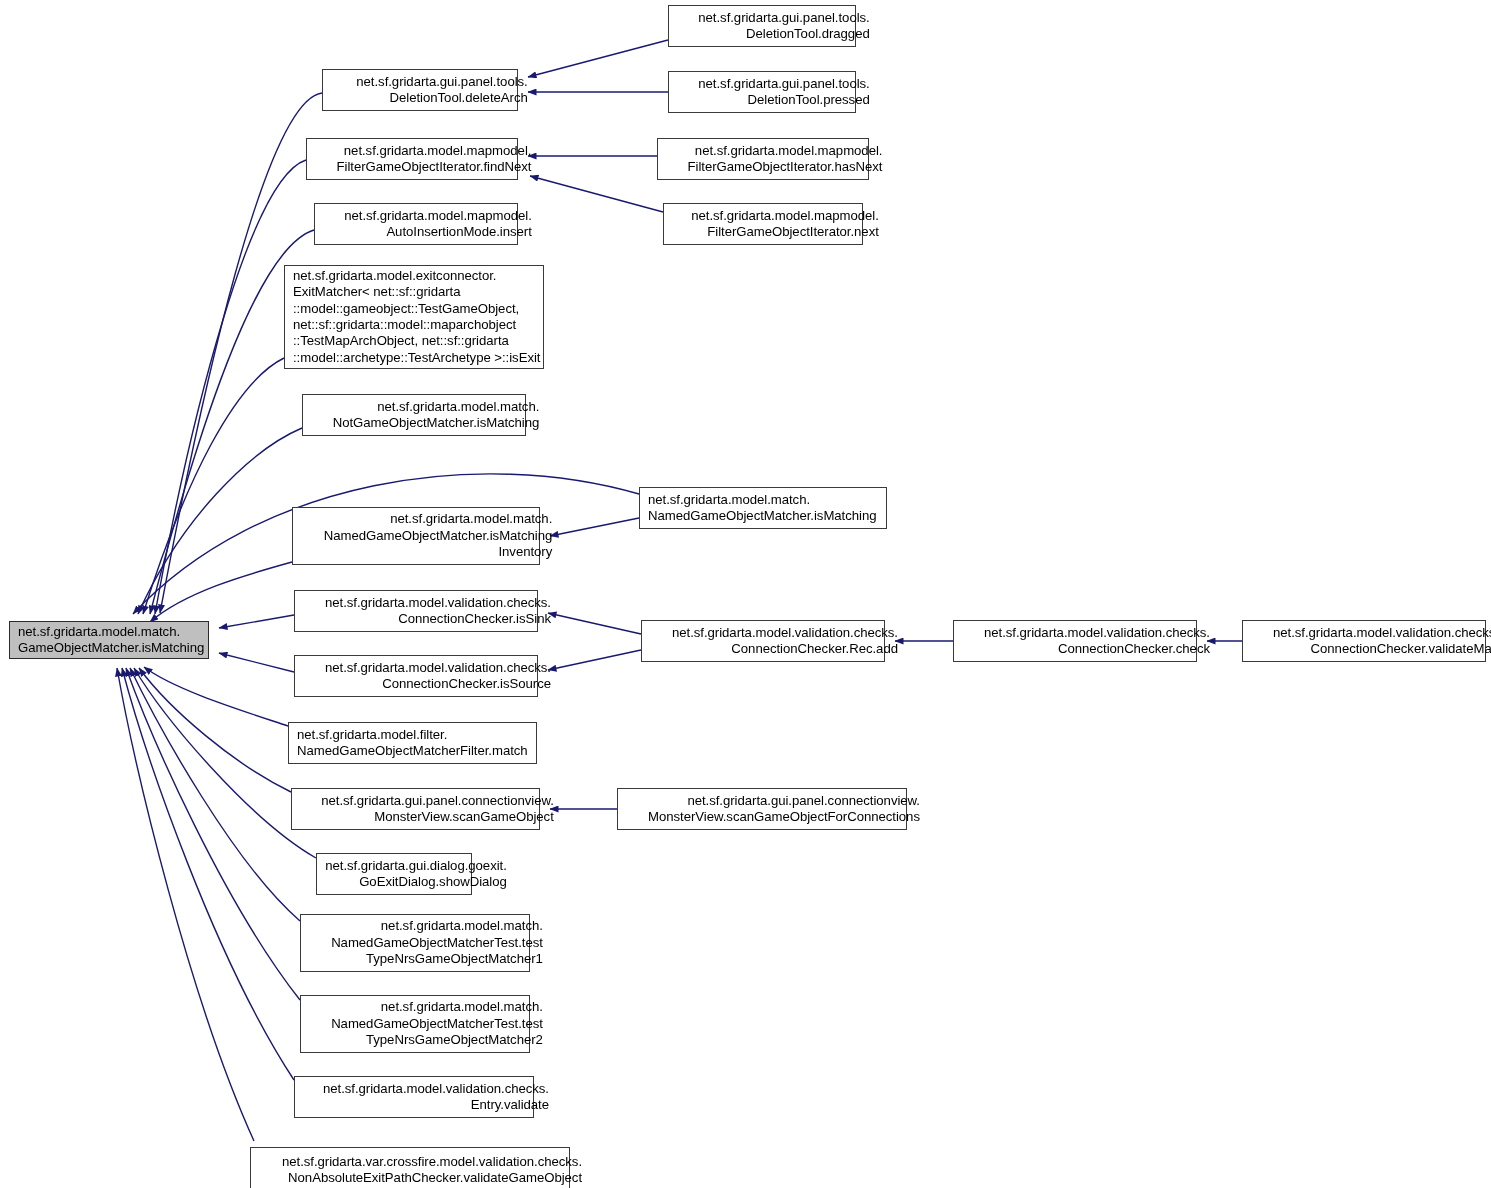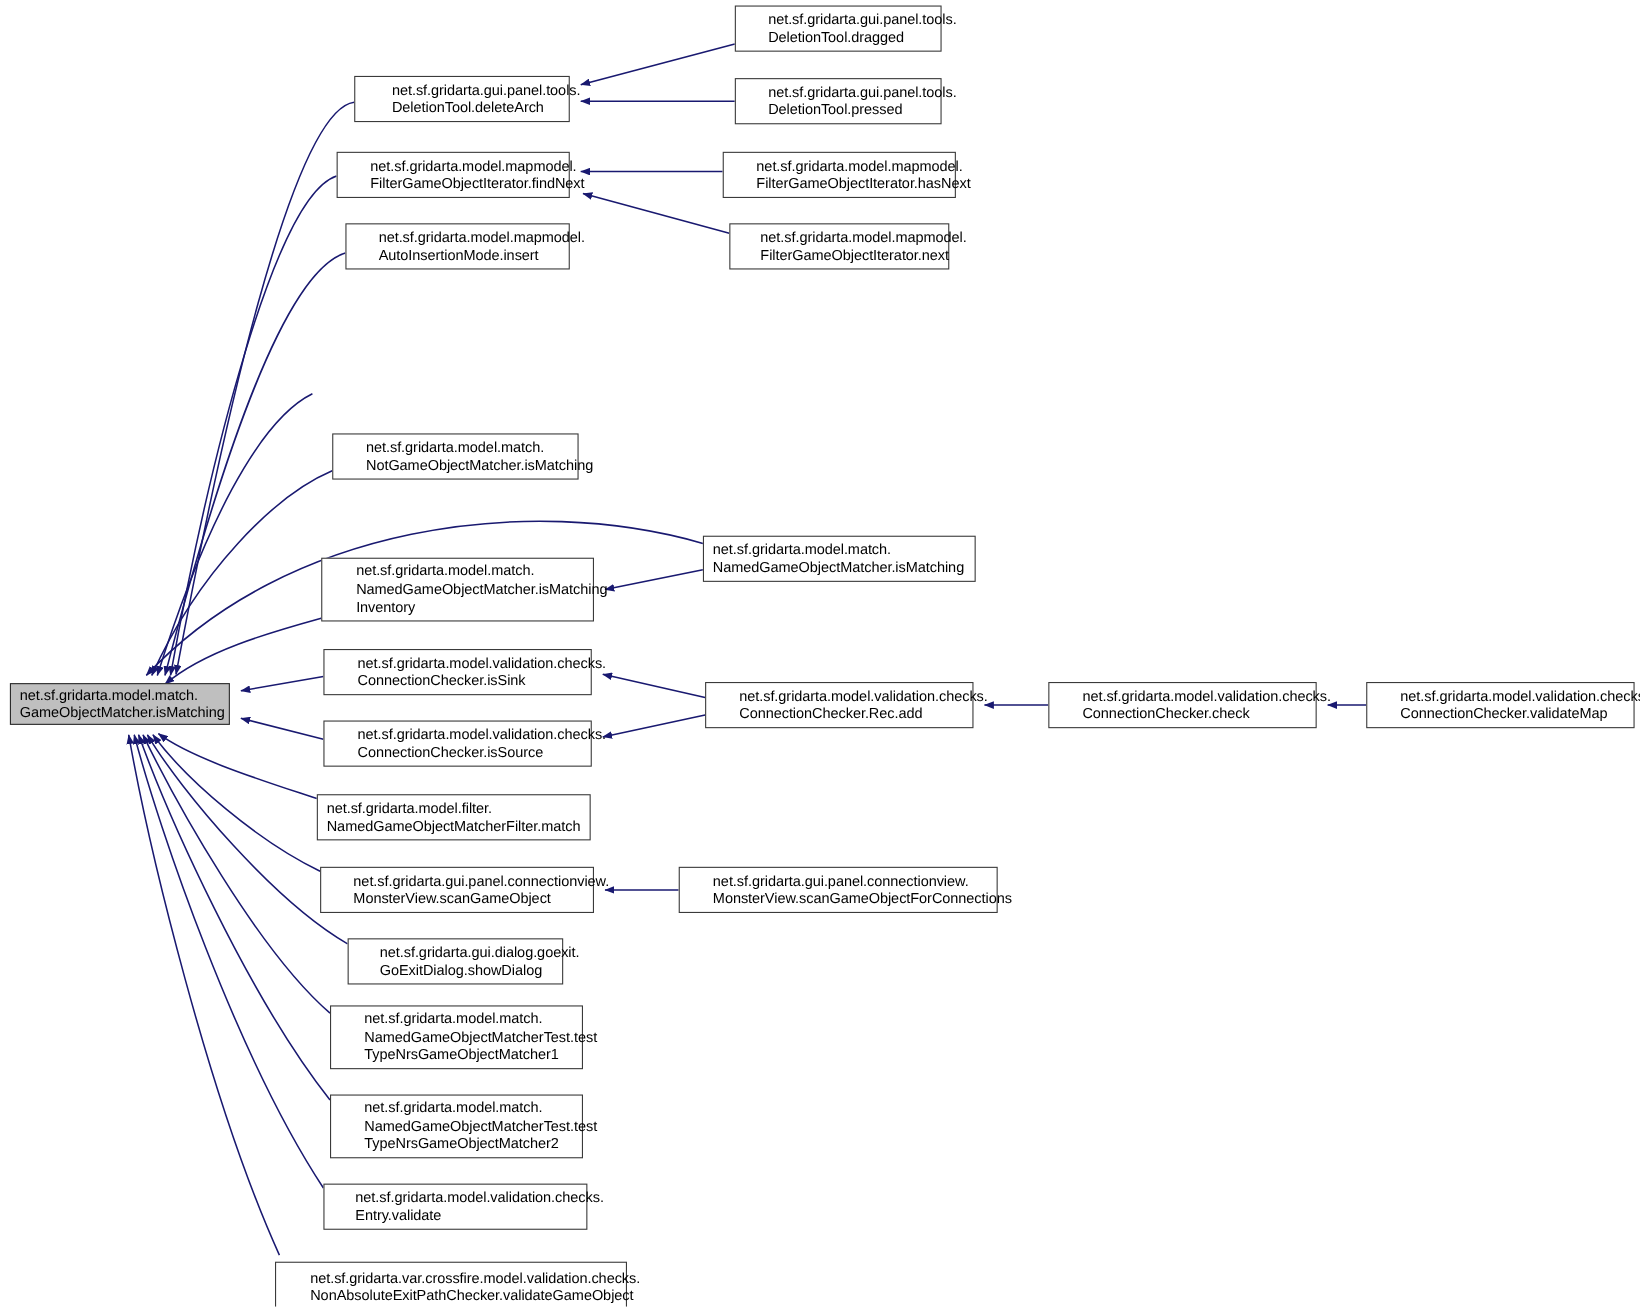--- a/index.html
+++ b/index.html
@@ -24,21 +24,21 @@
     pointer-events: none;
   }
   .node {
     position: absolute;
     box-sizing: border-box;
     background: #ffffff;
     border: 1px solid #3a3a3a;
     display: flex;
     align-items: center;
     justify-content: center;
-    text-align: left;
+    text-align: right;
     color: #000000;
     font-size: 13.2px;
     line-height: 16.4px;
     letter-spacing: -0.05px;
     white-space: pre-line;
     z-index: 2;
     padding-left: 44px;
   }
   .node.root {
     background: #bfbfbf;
@@ -116,20 +116,26 @@
     <div class="node" style="left: 668px; top: 71px; width: 188px; height: 42px;">net.sf.gridarta.gui.panel.tools.
 DeletionTool.pressed</div>
     <div class="node" style="left: 306px; top: 138px; width: 212px; height: 42px;">net.sf.gridarta.model.mapmodel.
 FilterGameObjectIterator.findNext</div>
     <div class="node" style="left: 657px; top: 138px; width: 212px; height: 42px;">net.sf.gridarta.model.mapmodel.
 FilterGameObjectIterator.hasNext</div>
     <div class="node" style="left: 663px; top: 203px; width: 200px; height: 42px;">net.sf.gridarta.model.mapmodel.
 FilterGameObjectIterator.next</div>
     <div class="node" style="left: 314px; top: 203px; width: 204px; height: 42px;">net.sf.gridarta.model.mapmodel.
 AutoInsertionMode.insert</div>
+    <div class="node left-align" style="left: 284px; top: 265px; width: 260px; height: 104px;">net.sf.gridarta.model.exitconnector.
+ExitMatcher&lt; net::sf::gridarta
+::model::gameobject::TestGameObject,
+ net::sf::gridarta::model::maparchobject
+::TestMapArchObject, net::sf::gridarta
+::model::archetype::TestArchetype &gt;::isExit</div>
     <div class="node" style="left: 302px; top: 394px; width: 224px; height: 42px;">net.sf.gridarta.model.match.
 NotGameObjectMatcher.isMatching</div>
     <div class="node left-align" style="left: 639px; top: 487px; width: 248px; height: 42px;">net.sf.gridarta.model.match.
 NamedGameObjectMatcher.isMatching</div>
     <div class="node" style="left: 292px; top: 507px; width: 248px; height: 58px;">net.sf.gridarta.model.match.
 NamedGameObjectMatcher.isMatching
 Inventory</div>
     <div class="node" style="left: 294px; top: 590px; width: 244px; height: 42px;">net.sf.gridarta.model.validation.checks.
 ConnectionChecker.isSink</div>
     <div class="node" style="left: 294px; top: 655px; width: 244px; height: 42px;">net.sf.gridarta.model.validation.checks.
@@ -139,21 +145,21 @@
     <div class="node" style="left: 953px; top: 620px; width: 244px; height: 42px;">net.sf.gridarta.model.validation.checks.
 ConnectionChecker.check</div>
     <div class="node" style="left: 1242px; top: 620px; width: 244px; height: 42px;">net.sf.gridarta.model.validation.checks.
 ConnectionChecker.validateMap</div>
     <div class="node left-align" style="left: 288px; top: 722px; width: 249px; height: 42px;">net.sf.gridarta.model.filter.
 NamedGameObjectMatcherFilter.match</div>
     <div class="node" style="left: 291px; top: 788px; width: 249px; height: 42px;">net.sf.gridarta.gui.panel.connectionview.
 MonsterView.scanGameObject</div>
     <div class="node" style="left: 617px; top: 788px; width: 290px; height: 42px;">net.sf.gridarta.gui.panel.connectionview.
 MonsterView.scanGameObjectForConnections</div>
-    <div class="node" style="left: 316px; top: 853px; width: 196px; height: 42px;">net.sf.gridarta.gui.dialog.goexit.
+    <div class="node" style="left: 316px; top: 853px; width: 156px; height: 42px;">net.sf.gridarta.gui.dialog.goexit.
 GoExitDialog.showDialog</div>
     <div class="node" style="left: 300px; top: 914px; width: 230px; height: 58px;">net.sf.gridarta.model.match.
 NamedGameObjectMatcherTest.test
 TypeNrsGameObjectMatcher1</div>
     <div class="node" style="left: 300px; top: 995px; width: 230px; height: 58px;">net.sf.gridarta.model.match.
 NamedGameObjectMatcherTest.test
 TypeNrsGameObjectMatcher2</div>
     <div class="node" style="left: 294px; top: 1076px; width: 240px; height: 42px;">net.sf.gridarta.model.validation.checks.
 Entry.validate</div>
     <div class="node" style="left: 250px; top: 1147px; width: 320px; height: 46px;">net.sf.gridarta.var.crossfire.model.validation.checks.

